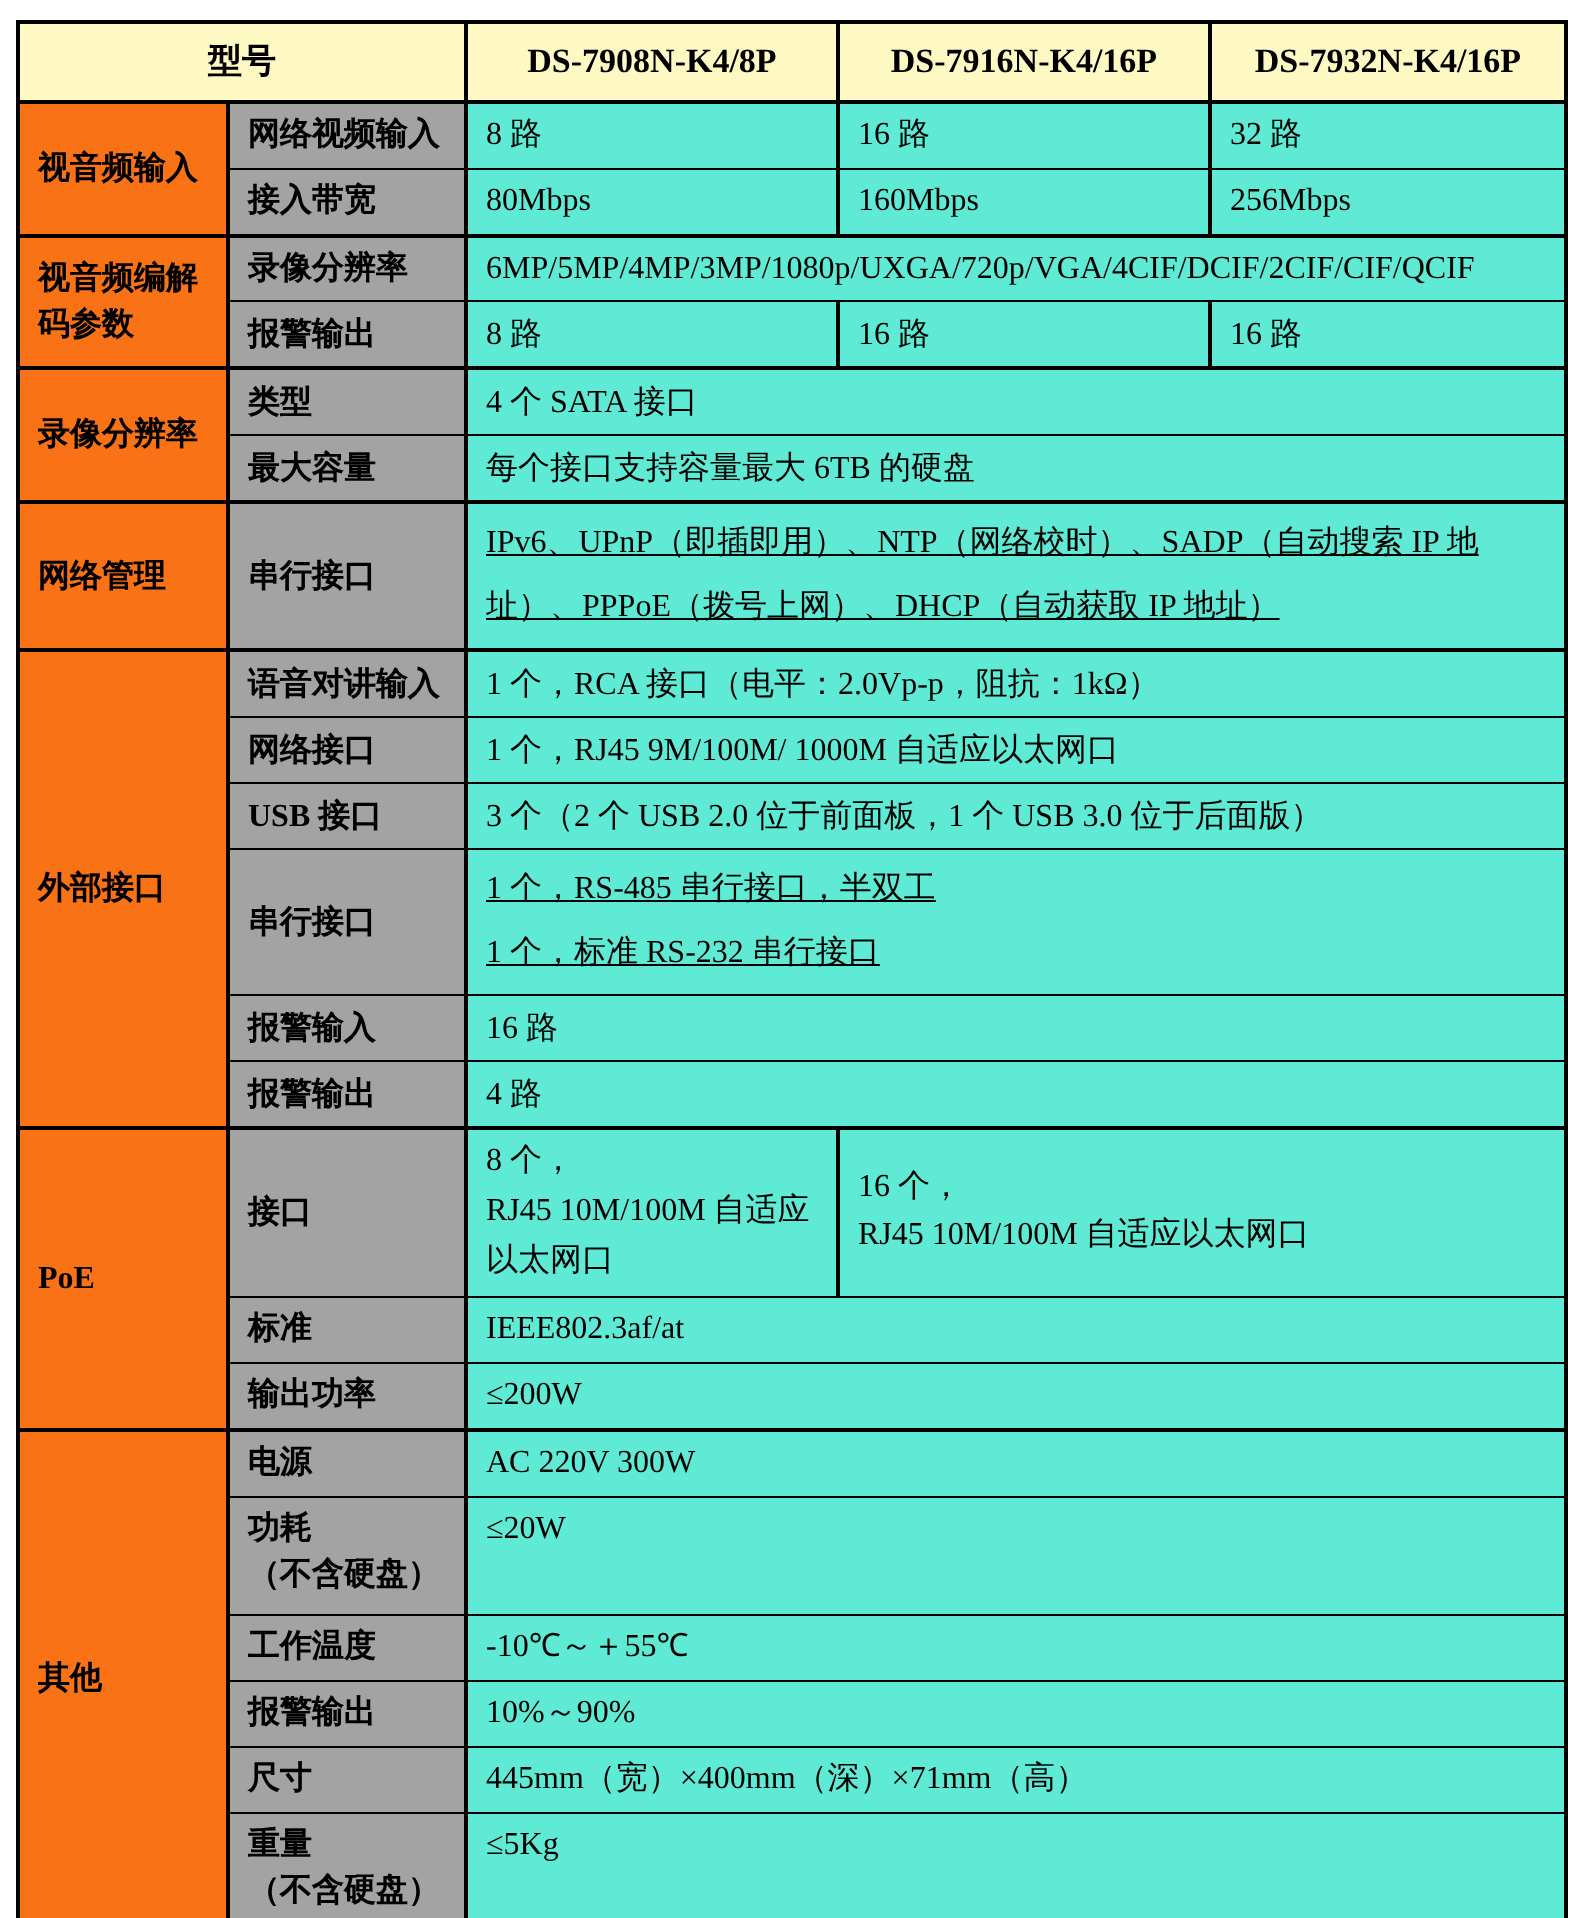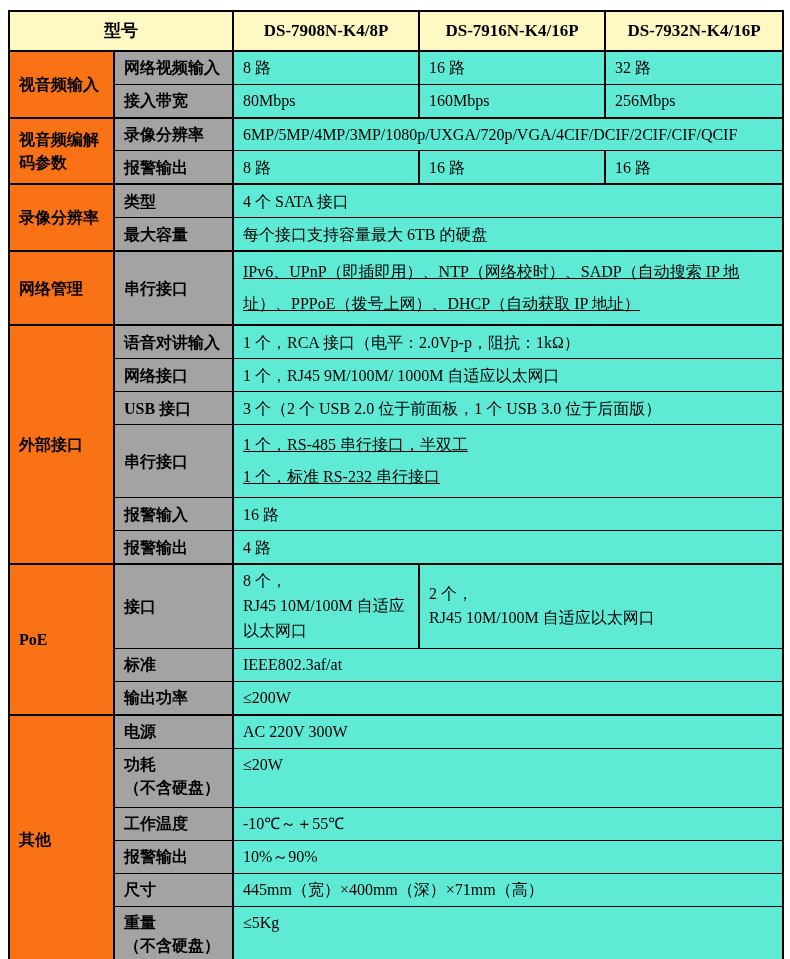--- a/index.html
+++ b/index.html
@@ -138,21 +138,21 @@
     <tr>
       <td class="label row32">报警输出</td>
       <td class="data" colspan="3">4 路</td>
     </tr>
 
     <tr class="sec">
       <td class="group" rowspan="3">PoE</td>
       <td class="label">接口</td>
       <td class="data pre lh15">8 个，
 RJ45 10M/100M 自适应以太网口</td>
-      <td class="data pre lh15" colspan="2">2 个，
+      <td class="data pre lh15" colspan="2">16 个，
 RJ45 10M/100M 自适应以太网口</td>
     </tr>
     <tr>
       <td class="label row32">标准</td>
       <td class="data" colspan="3">IEEE802.3af/at</td>
     </tr>
     <tr>
       <td class="label row32">输出功率</td>
       <td class="data" colspan="3">≤200W</td>
     </tr>

